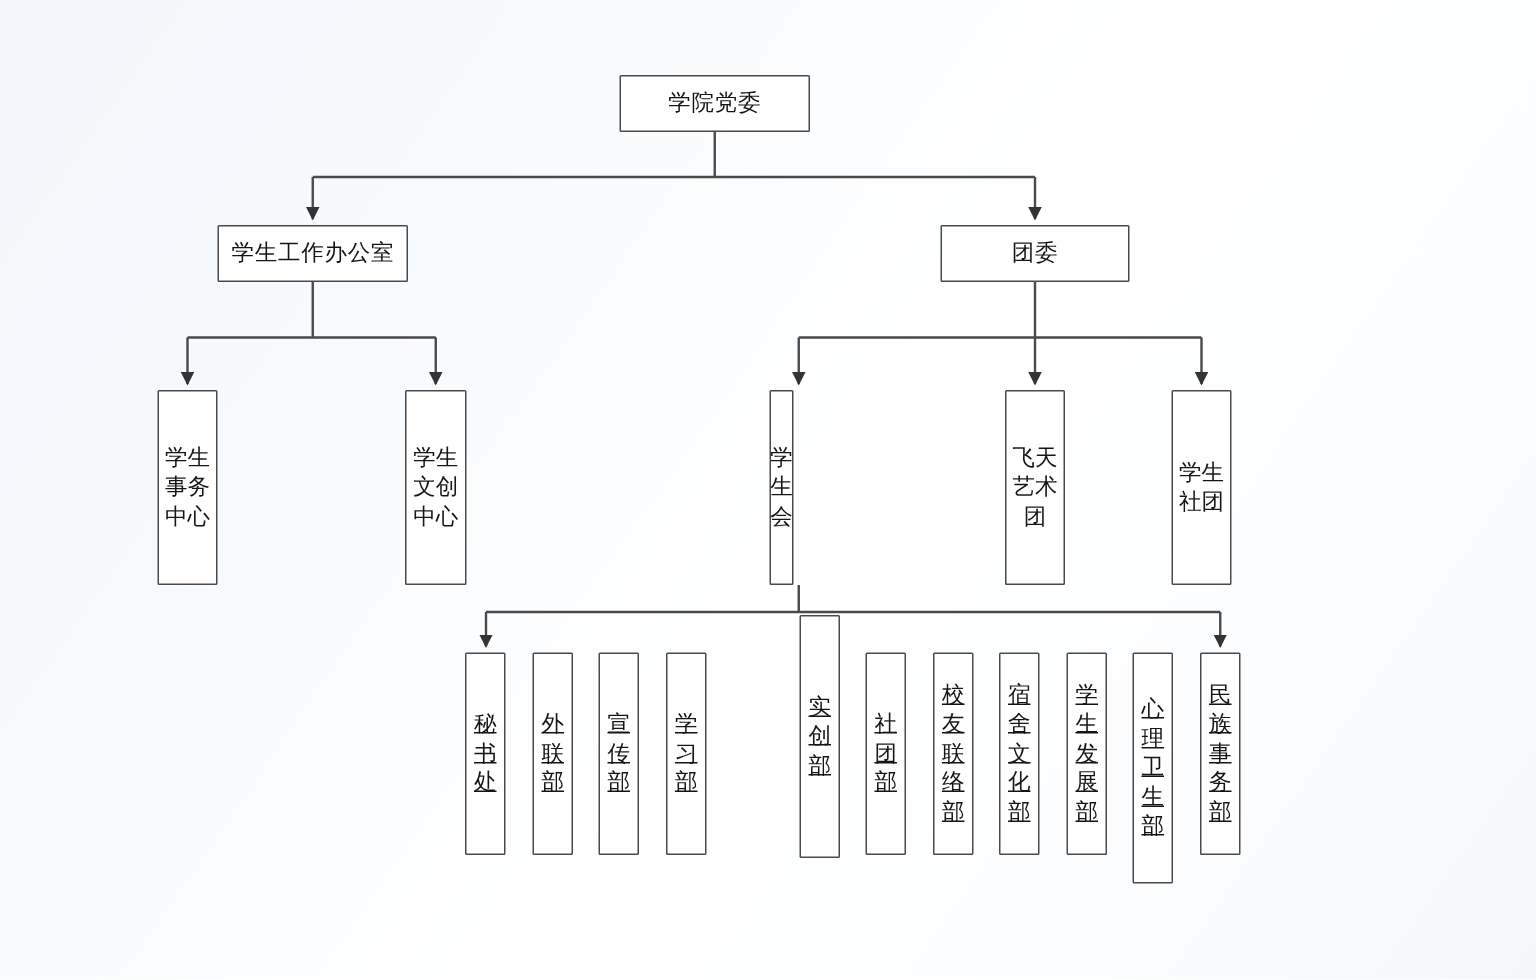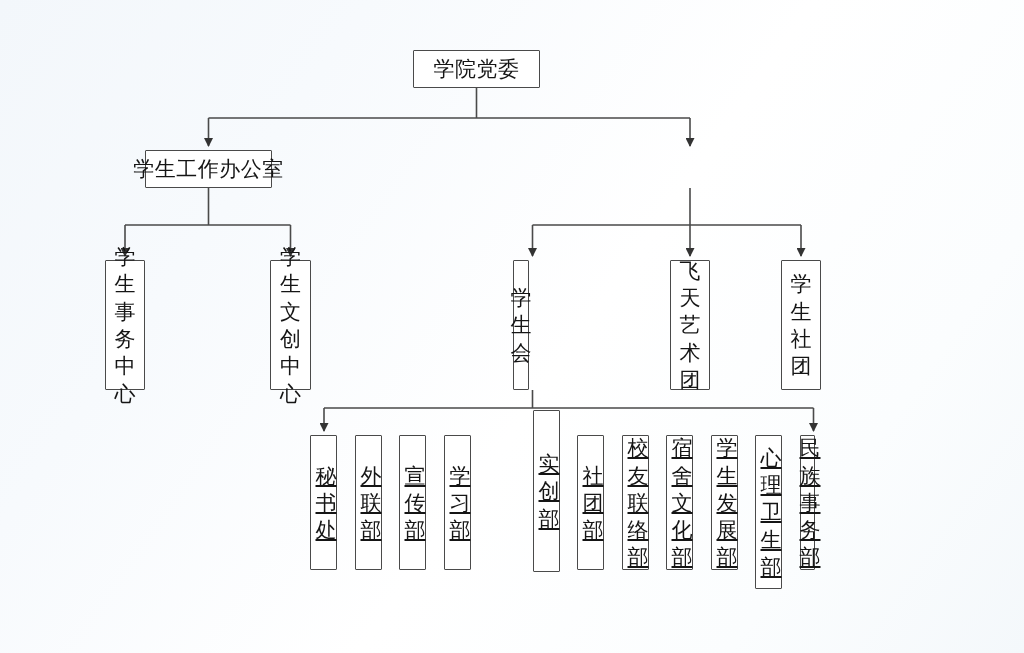--- a/index.html
+++ b/index.html
@@ -7,21 +7,21 @@
     width:1024px;height:653px;overflow:hidden;
     font-family:"Liberation Sans","DejaVu Sans",sans-serif;
     background:linear-gradient(125deg,#f3f7fb 0%,#f7fafd 25%,#ffffff 55%,#fbfdfe 80%,#f4f8fb 100%);
   }
   #org-chart{position:relative;width:1024px;height:653px;}
   #connector-svg{position:absolute;left:0;top:0;width:1024px;height:653px;}
   .box{
     position:absolute;box-sizing:border-box;
     background:#ffffff;border:1.5px solid #4a4a4a;border-radius:1px;
     display:flex;align-items:center;justify-content:center;
-    color:#151515;font-size:21px;line-height:1.3;
+    color:#151515;font-size:15px;line-height:1.3;
   }
   .lbl{white-space:nowrap;letter-spacing:.5px;}
   .wrap2{display:block;width:31px;word-break:break-all;text-align:center;}
   .wrap1{display:block;width:16px;word-break:break-all;text-align:center;text-decoration:underline;}
 </style>
 </head>
 <body>
 
 <div id="org-chart">
 
@@ -51,20 +51,23 @@
       <path d="M813.5 408 V431" marker-end="url(#arrow)"></path>
     </g>
   </svg>
 
   <div class="box" style="left:413px;top:50px;width:127px;height:38px">
     <span class="lbl">学院党委</span>
   </div>
 
   <div class="box" style="left:145px;top:150px;width:127px;height:38px">
     <span class="lbl">学生工作办公室</span>
+  </div>
+  <div class="box" style="left:627px;top:150px;width:126px;height:38px">
+    <span class="lbl">团委</span>
   </div>
 
   <div class="box" style="left:105px;top:260px;width:40px;height:130px">
     <span class="wrap2">学生事务中心</span>
   </div>
   <div class="box" style="left:270px;top:260px;width:41px;height:130px">
     <span class="wrap2">学生文创中心</span>
   </div>
 
   <div class="box" style="left:513px;top:260px;width:16px;height:130px">
@@ -100,17 +103,17 @@
   </div>
   <div class="box" style="left:666px;top:435px;width:27px;height:135px">
     <span class="wrap1">宿舍文化部</span>
   </div>
   <div class="box" style="left:711px;top:435px;width:27px;height:135px">
     <span class="wrap1">学生发展部</span>
   </div>
   <div class="box" style="left:755px;top:435px;width:27px;height:154px">
     <span class="wrap1">心理卫生部</span>
   </div>
-  <div class="box" style="left:800px;top:435px;width:15px;height:135px">
+  <div class="box" style="left:800px;top:435px;width:27px;height:135px">
     <span class="wrap1">民族事务部</span>
   </div>
 
 </div>
 
 </body></html>

